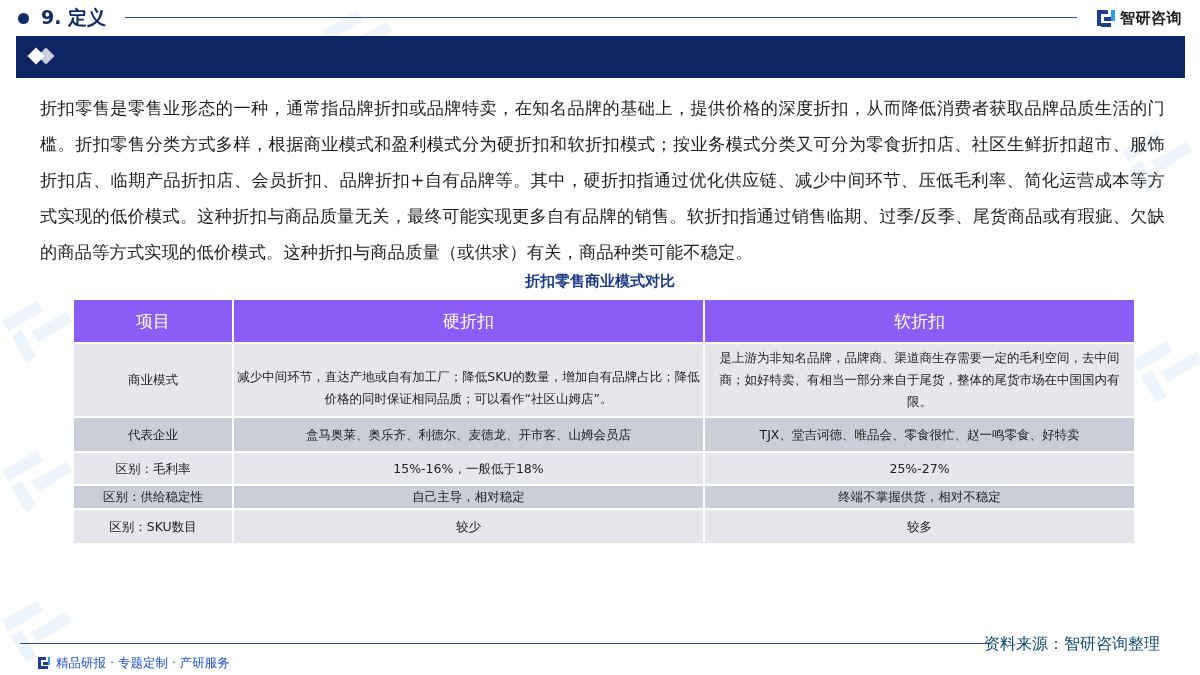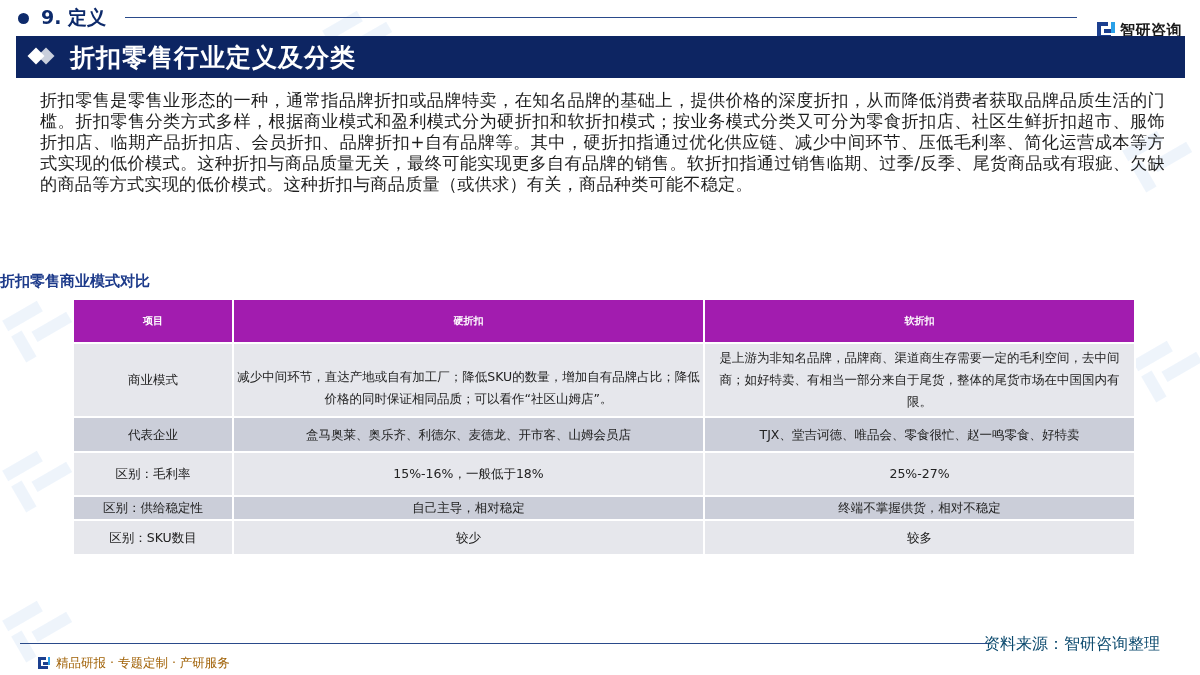--- a/index.html
+++ b/index.html
@@ -14,61 +14,61 @@
   .wm-logo .b1 { position:absolute; left:0; top:10px; width:40px; height:12px; background:#1b6fd0; }
   .wm-logo .b2 { position:absolute; left:0; top:28px; width:12px; height:30px; background:#1b6fd0; }
   .wm-logo .b3 { position:absolute; left:20px; top:34px; width:40px; height:12px; background:#1b6fd0; }
 
   
   .sec-head { position:absolute; left:18px; top:6px; height:24px; display:flex; align-items:center; }
   .sec-dot { width:11px; height:11px; border-radius:50%; background:#0d2a6b; margin-right:12px; }
   .sec-title { font-size:19px; font-weight:bold; color:#0d2a6b; }
   .sec-line { position:absolute; left:125px; top:17px; width:952px; height:1px; background:#2a4a8a; }
 
-  .logo { position:absolute; right:18px; top:18px; display:flex; align-items:center; height:24px; }
+  .logo { position:absolute; right:18px; top:6px; display:flex; align-items:center; height:24px; }
   .logo-mark { width:18px; height:18px; position:relative; margin-right:5px; }
   .logo-mark .m1 { position:absolute; left:0; top:1px; width:11px; height:4px; background:#1c3f8f; }
   .logo-mark .m2 { position:absolute; left:0; top:5px; width:4px; height:12px; background:#1c3f8f; }
   .logo-mark .m3 { position:absolute; left:7px; top:8px; width:7px; height:4px; background:#1c3f8f; }
   .logo-mark .m4 { position:absolute; left:4px; top:14px; width:10px; height:4px; background:#1c3f8f; }
   .logo-mark .m5 { position:absolute; left:14px; top:1px; width:4px; height:11px; background:#2aa0e8; }
   .logo-text { font-size:15px; font-weight:bold; color:#1a1a1a; letter-spacing:0.5px; }
 
   
   .banner { position:absolute; left:16px; top:36px; width:1169px; height:42px; background:#0d2562; display:flex; align-items:center; }
   .banner-icon { width:34px; height:20px; position:relative; margin-left:12px; margin-right:8px; }
   .banner-icon .d1 { position:absolute; left:2px; top:3px; width:12px; height:12px; background:#ffffff; transform:rotate(45deg); }
   .banner-icon .d2 { position:absolute; left:12px; top:3px; width:12px; height:12px; background:#c9cfdc; transform:rotate(45deg); }
   .banner-title { color:#ffffff; font-size:25px; font-weight:bold; letter-spacing:1px; }
 
   
-  .para { position:absolute; left:40px; top:90px; width:1125px; font-size:17.2px; line-height:21px; color:#1e1e1e; text-align:justify; letter-spacing:0.2px; }
+  .para { position:absolute; left:40px; top:90px; width:1125px; font-size:17.2px; line-height:36px; color:#1e1e1e; text-align:justify; letter-spacing:0.2px; }
 
   
-  .caption { position:absolute; left:0; width:1200px; top:272px; font-size:15px; font-weight:bold; color:#1c3a8a; }
+  .caption { position:absolute; left:0; width:1200px; top:272px; text-align:center; font-size:15px; font-weight:bold; color:#1c3a8a; }
 
   
   table.cmp { position:absolute; left:72px; top:300px; width:1062px; border-collapse:collapse; table-layout:fixed; font-size:12.5px; color:#222; }
-  table.cmp th { background:#a21caf; color:#fff; font-size:10px; font-weight:bold; height:40px; border:2px solid #ffffff; border-top:none; }
+  table.cmp th { background:#8b5cf6; color:#fff; font-size:17px; font-weight:normal; height:40px; border:2px solid #ffffff; border-top:none; }
   table.cmp td { border:2px solid #ffffff; text-align:center; vertical-align:middle; line-height:22px; padding:0 8px; }
   tr.dark td { background:#cbced9; }
   tr.light td { background:#e6e7ec; }
   td.left-al { text-align:left; }
 
   .source-line { position:absolute; left:20px; top:643px; width:968px; height:1px; background:#2a4a8a; }
   .source { position:absolute; right:40px; top:634px; font-size:16px; color:#0c4a6e; }
 
   .foot { position:absolute; left:38px; top:654px; display:flex; align-items:center; height:18px; }
   .foot-mark { width:12px; height:12px; position:relative; margin-right:6px; }
   .foot-mark .m1 { position:absolute; left:0; top:0; width:8px; height:3px; background:#1c3f8f; }
   .foot-mark .m2 { position:absolute; left:0; top:3px; width:3px; height:9px; background:#1c3f8f; }
   .foot-mark .m3 { position:absolute; left:5px; top:5px; width:5px; height:3px; background:#1c3f8f; }
   .foot-mark .m4 { position:absolute; left:3px; top:9px; width:7px; height:3px; background:#1c3f8f; }
   .foot-mark .m5 { position:absolute; left:10px; top:0; width:2px; height:8px; background:#2aa0e8; }
-  .foot-text { font-size:12.5px; color:#a16207; }
+  .foot-text { font-size:12.5px; color:#1d4ed8; }
 </style>
 </head>
 <body>
 
 <div class="wm wm-logo" style="left:10px;top:290px;">
     <div class="b1"></div>
     <div class="b2"></div>
     <div class="b3"></div>
   </div>
 <div class="wm wm-logo" style="left:10px;top:440px;">
@@ -112,21 +112,20 @@
       <i class="m5"></i>
   </span>
   <span class="logo-text">智研咨询</span>
 </div>
 
 <div class="banner">
   <span class="banner-icon">
       <i class="d2"></i>
       <i class="d1"></i>
     </span>
-  <span class="banner-title">折扣零售行业定义及分类</span>
 </div>
 
 <div class="para">折扣零售是零售业形态的一种，通常指品牌折扣或品牌特卖，在知名品牌的基础上，提供价格的深度折扣，从而降低消费者获取品牌品质生活的门槛。折扣零售分类方式多样，根据商业模式和盈利模式分为硬折扣和软折扣模式；按业务模式分类又可分为零食折扣店、社区生鲜折扣超市、服饰折扣店、临期产品折扣店、会员折扣、品牌折扣+自有品牌等。其中，硬折扣指通过优化供应链、减少中间环节、压低毛利率、简化运营成本等方式实现的低价模式。这种折扣与商品质量无关，最终可能实现更多自有品牌的销售。软折扣指通过销售临期、过季/反季、尾货商品或有瑕疵、欠缺的商品等方式实现的低价模式。这种折扣与商品质量（或供求）有关，商品种类可能不稳定。</div>
 
 <div class="caption">折扣零售商业模式对比</div>
 
 <table class="cmp">
   <colgroup>
     <col style="width:160px">
     <col style="width:471px">
@@ -143,21 +142,21 @@
     <tr class="light" style="height:74px">
       <td>商业模式</td>
       <td class="left-al" style="padding:15px 2px 0 2px">减少中间环节，直达产地或自有加工厂；降低SKU的数量，增加自有品牌占比；降低价格的同时保证相同品质；可以看作“社区山姆店”。</td>
       <td style="padding:0 4px">是上游为非知名品牌，品牌商、渠道商生存需要一定的毛利空间，去中间商；如好特卖、有相当一部分来自于尾货，整体的尾货市场在中国国内有限。</td>
     </tr>
     <tr class="dark" style="height:35px">
       <td>代表企业</td>
       <td>盒马奥莱、奥乐齐、利德尔、麦德龙、开市客、山姆会员店</td>
       <td>TJX、堂吉诃德、唯品会、零食很忙、赵一鸣零食、好特卖</td>
     </tr>
-    <tr class="light" style="height:44px">
+    <tr class="light" style="height:33px">
       <td>区别：毛利率</td>
       <td>15%-16%，一般低于18%</td>
       <td>25%-27%</td>
     </tr>
     <tr class="dark" style="height:18px">
       <td>区别：供给稳定性</td>
       <td>自己主导，相对稳定</td>
       <td>终端不掌握供货，相对不稳定</td>
     </tr>
     <tr class="light" style="height:35px">

